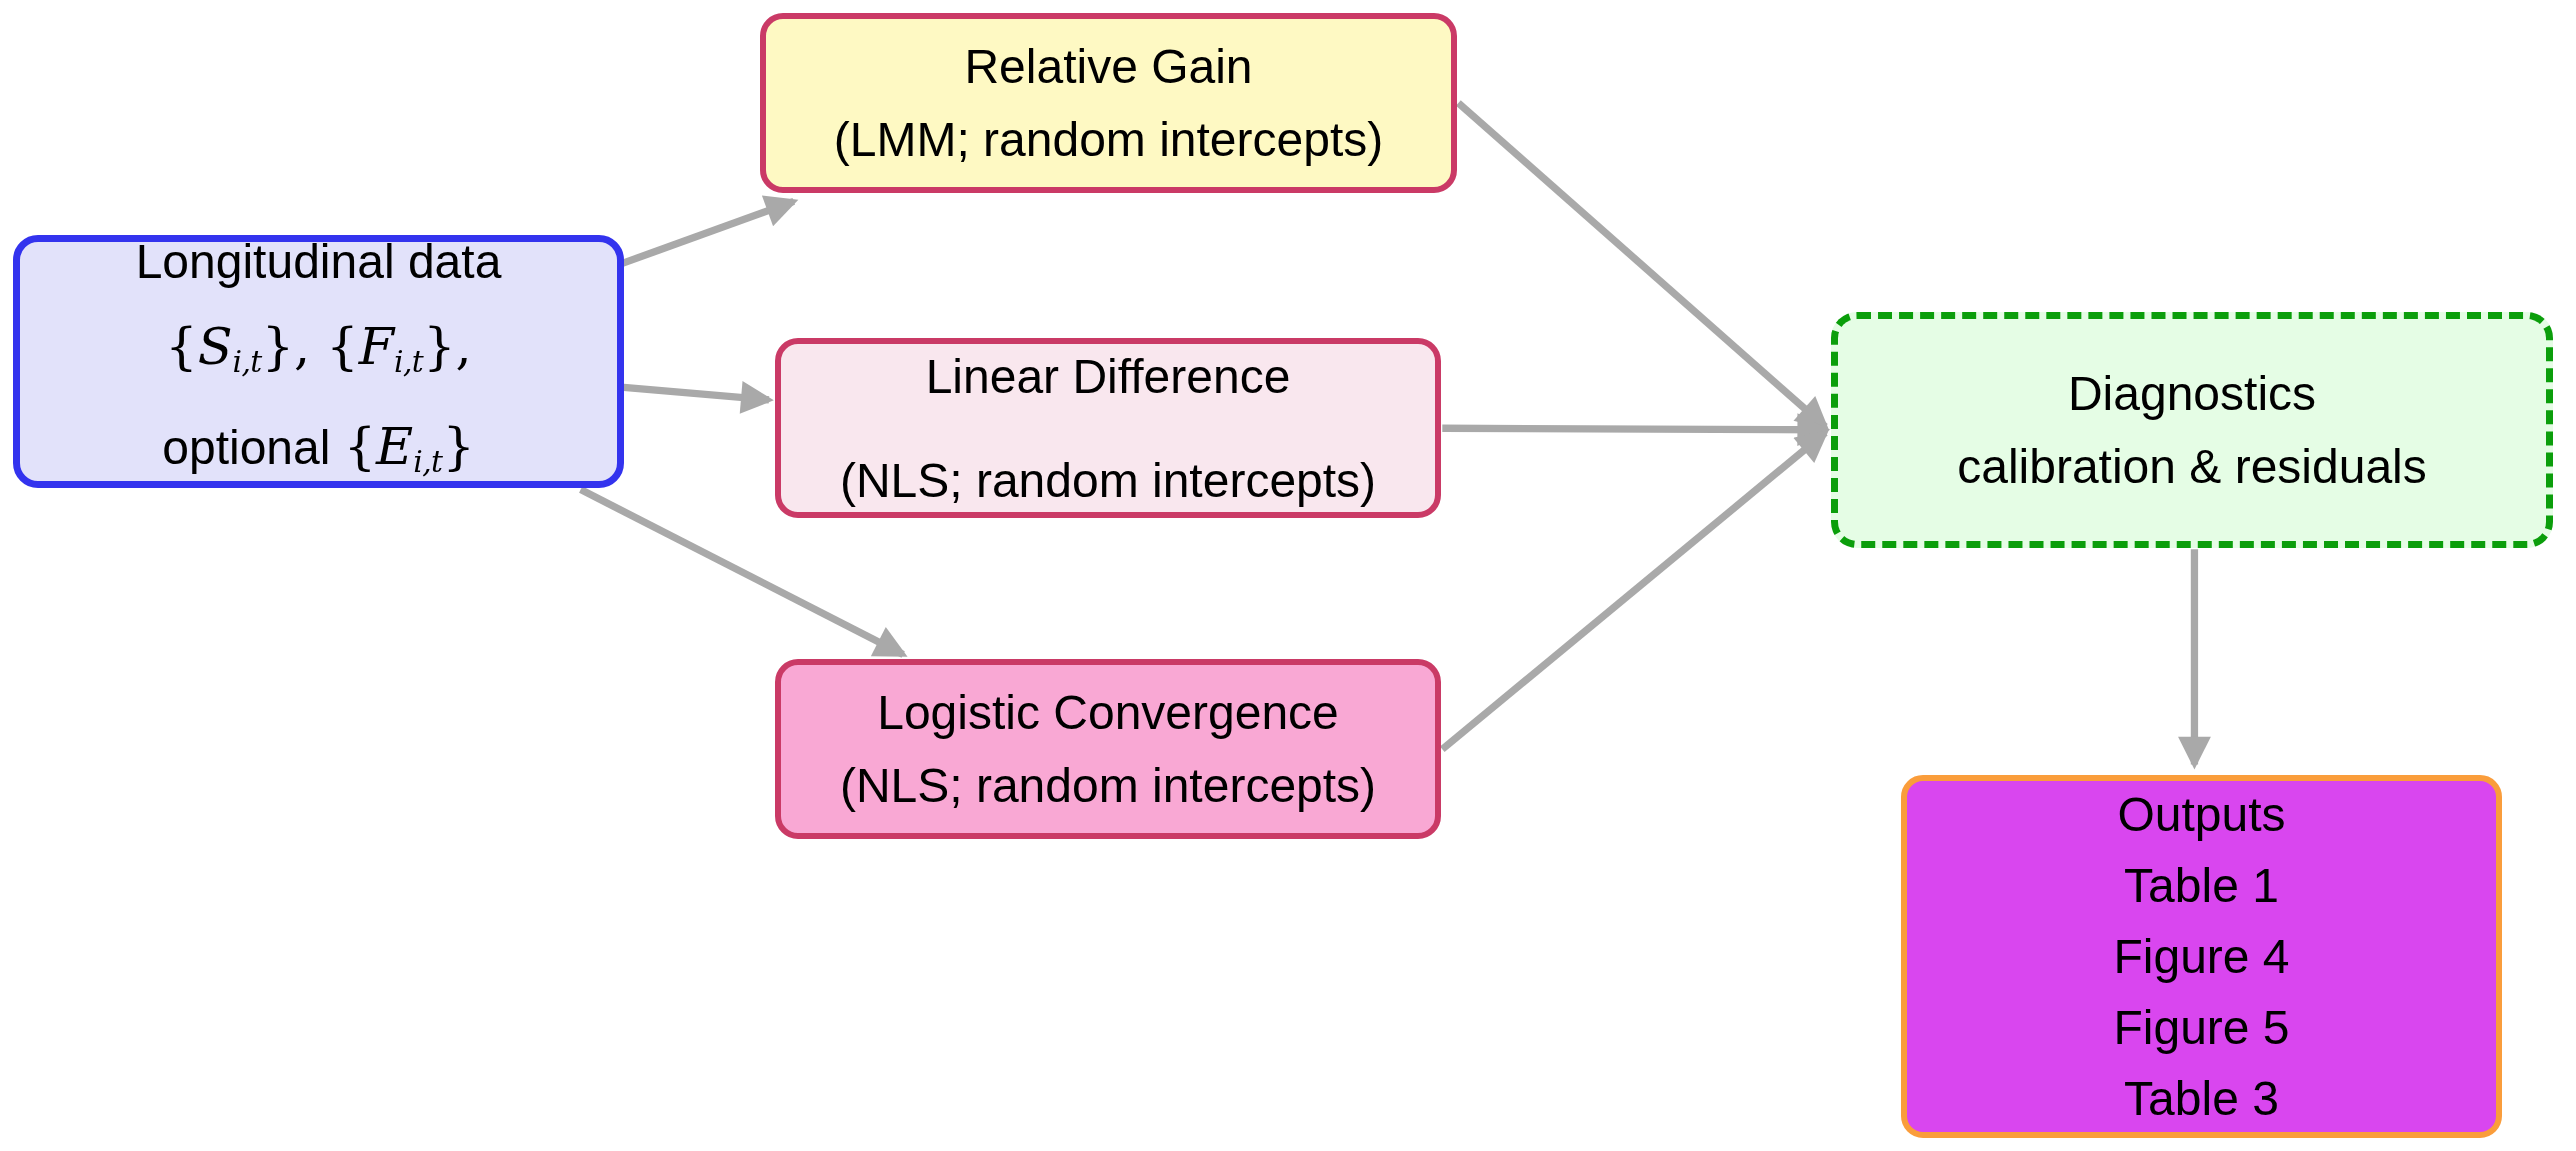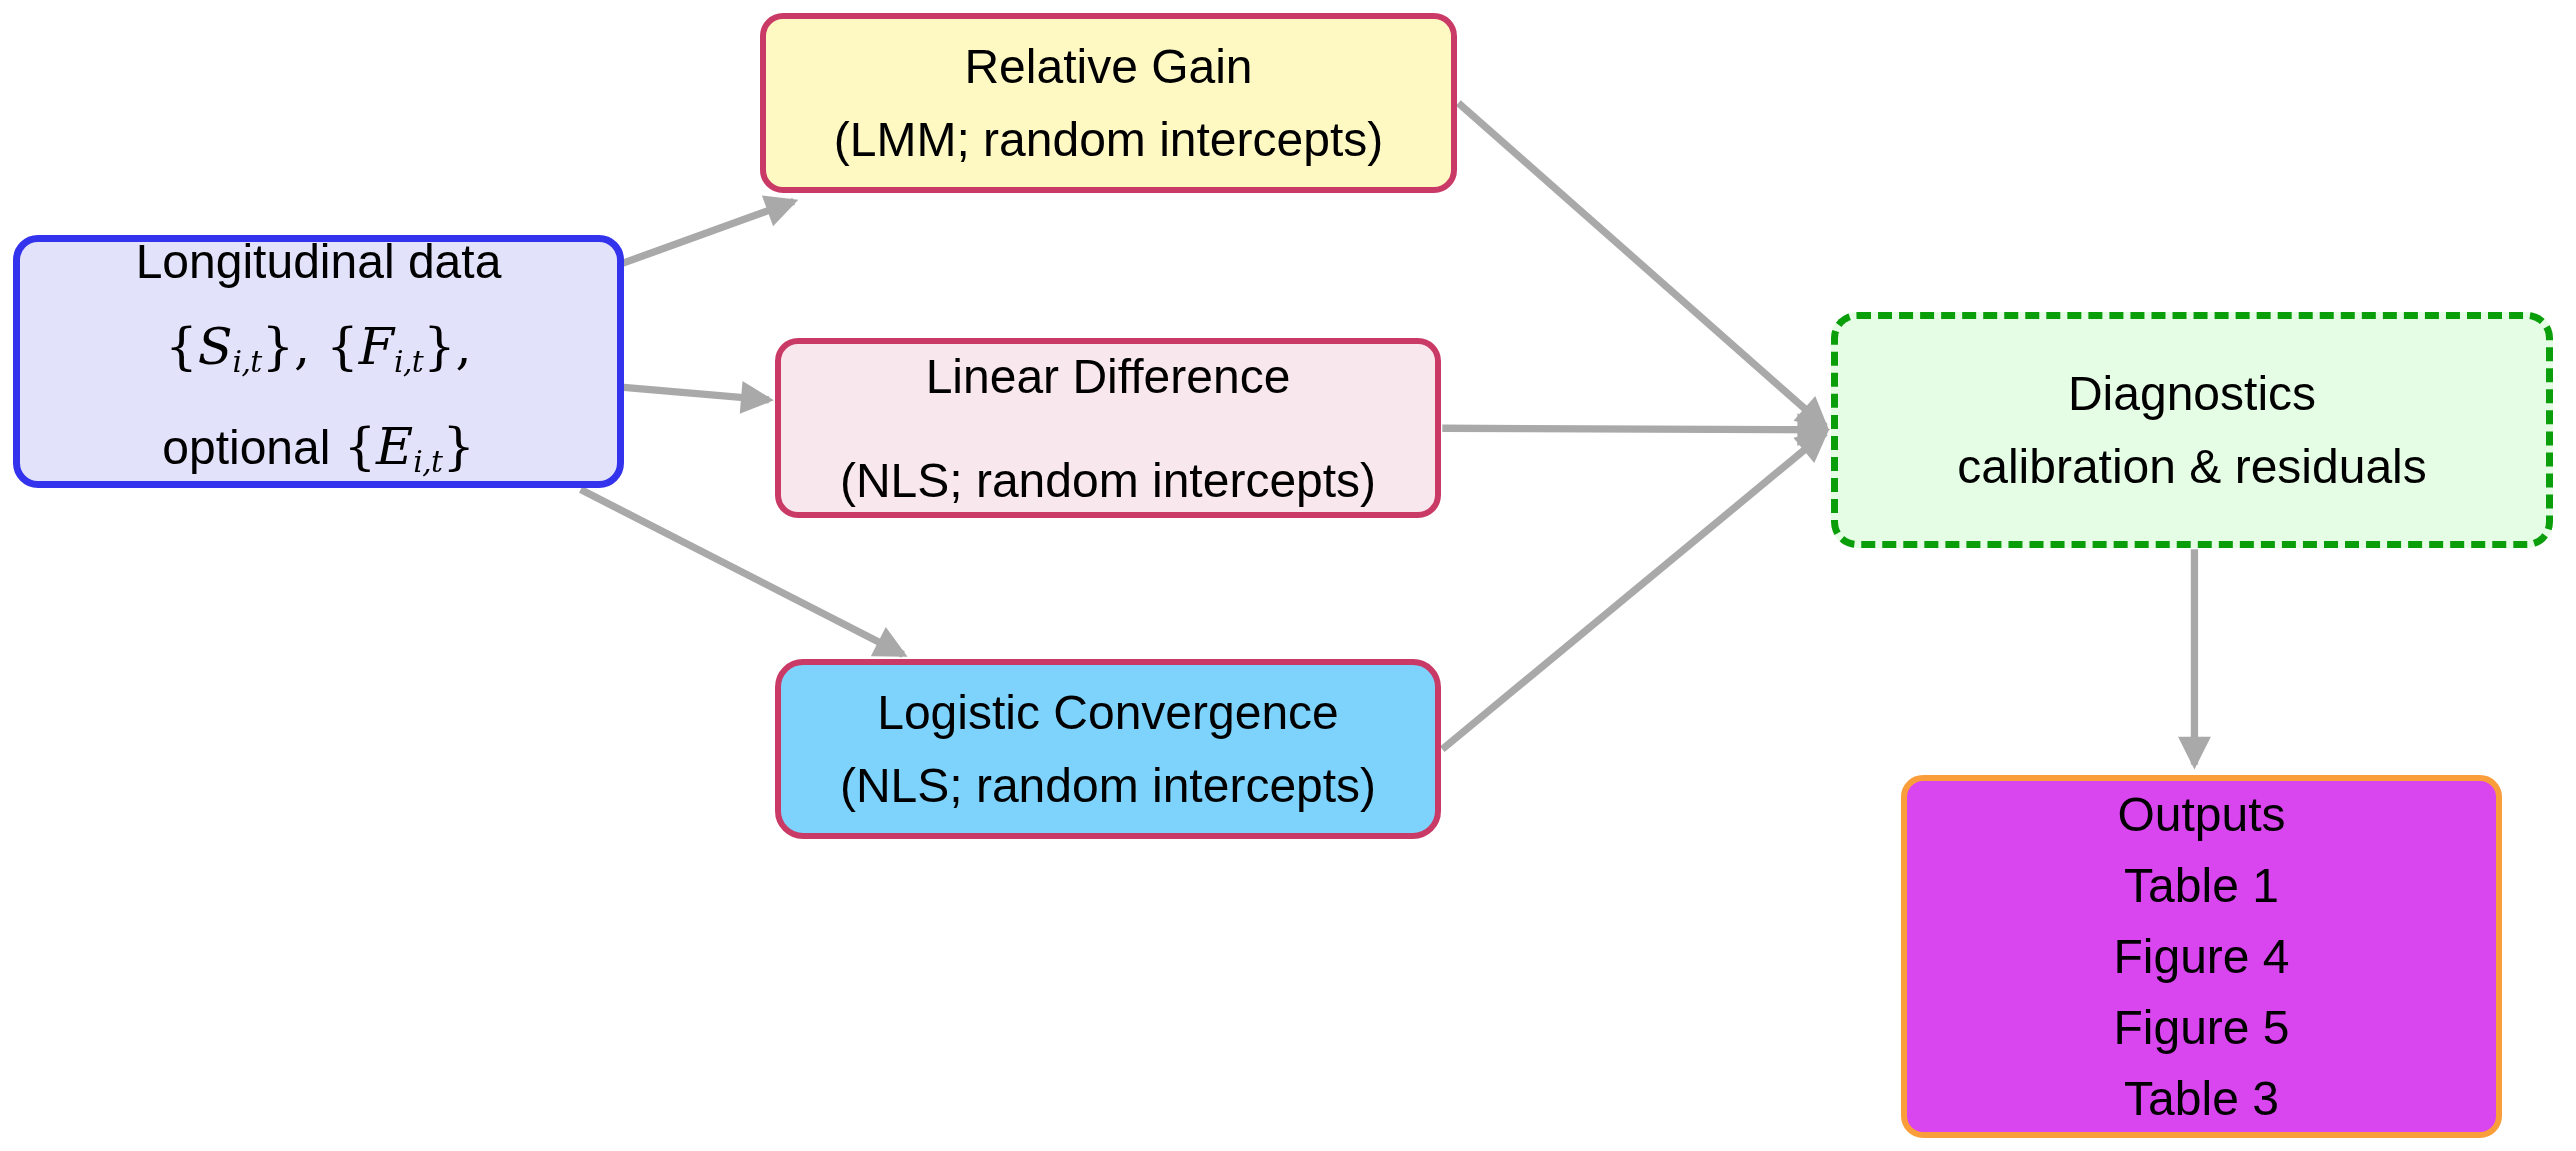--- a/index.html
+++ b/index.html
@@ -104,21 +104,21 @@
   <div class="node" id="node-relative-gain" style="border-color: rgb(202, 58, 102); background: #fef9c3;">
     <div class="line"><span>Relative Gain</span></div>
     <div class="line"><span>(LMM; random intercepts)</span></div>
   </div>
 
   <div class="node" id="node-linear-difference" style="border-color: rgb(202, 58, 102); background: rgb(249, 231, 238); gap: 31px;">
     <div class="line"><span>Linear Difference</span></div>
     <div class="line"><span>(NLS; random intercepts)</span></div>
   </div>
 
-  <div class="node" id="node-logistic-convergence" style="border-color: rgb(202, 58, 102); background: #7dd3fc; border-radius: 28px;">
+  <div class="node" id="node-logistic-convergence" style="border-color: rgb(202, 58, 102); background: #f9a8d4;">
     <div class="line"><span>Logistic Convergence</span></div>
     <div class="line"><span>(NLS; random intercepts)</span></div>
   </div>
 
   <div class="node" id="node-diagnostics" style="border-color: rgb(11, 158, 11); background: rgb(229, 253, 229);">
     <div class="line"><span>Diagnostics</span></div>
     <div class="line"><span>calibration &amp; residuals</span></div>
   </div>
 
   <div class="node" id="node-outputs" style="border-color: rgb(250, 157, 59); background: #d946ef;">

